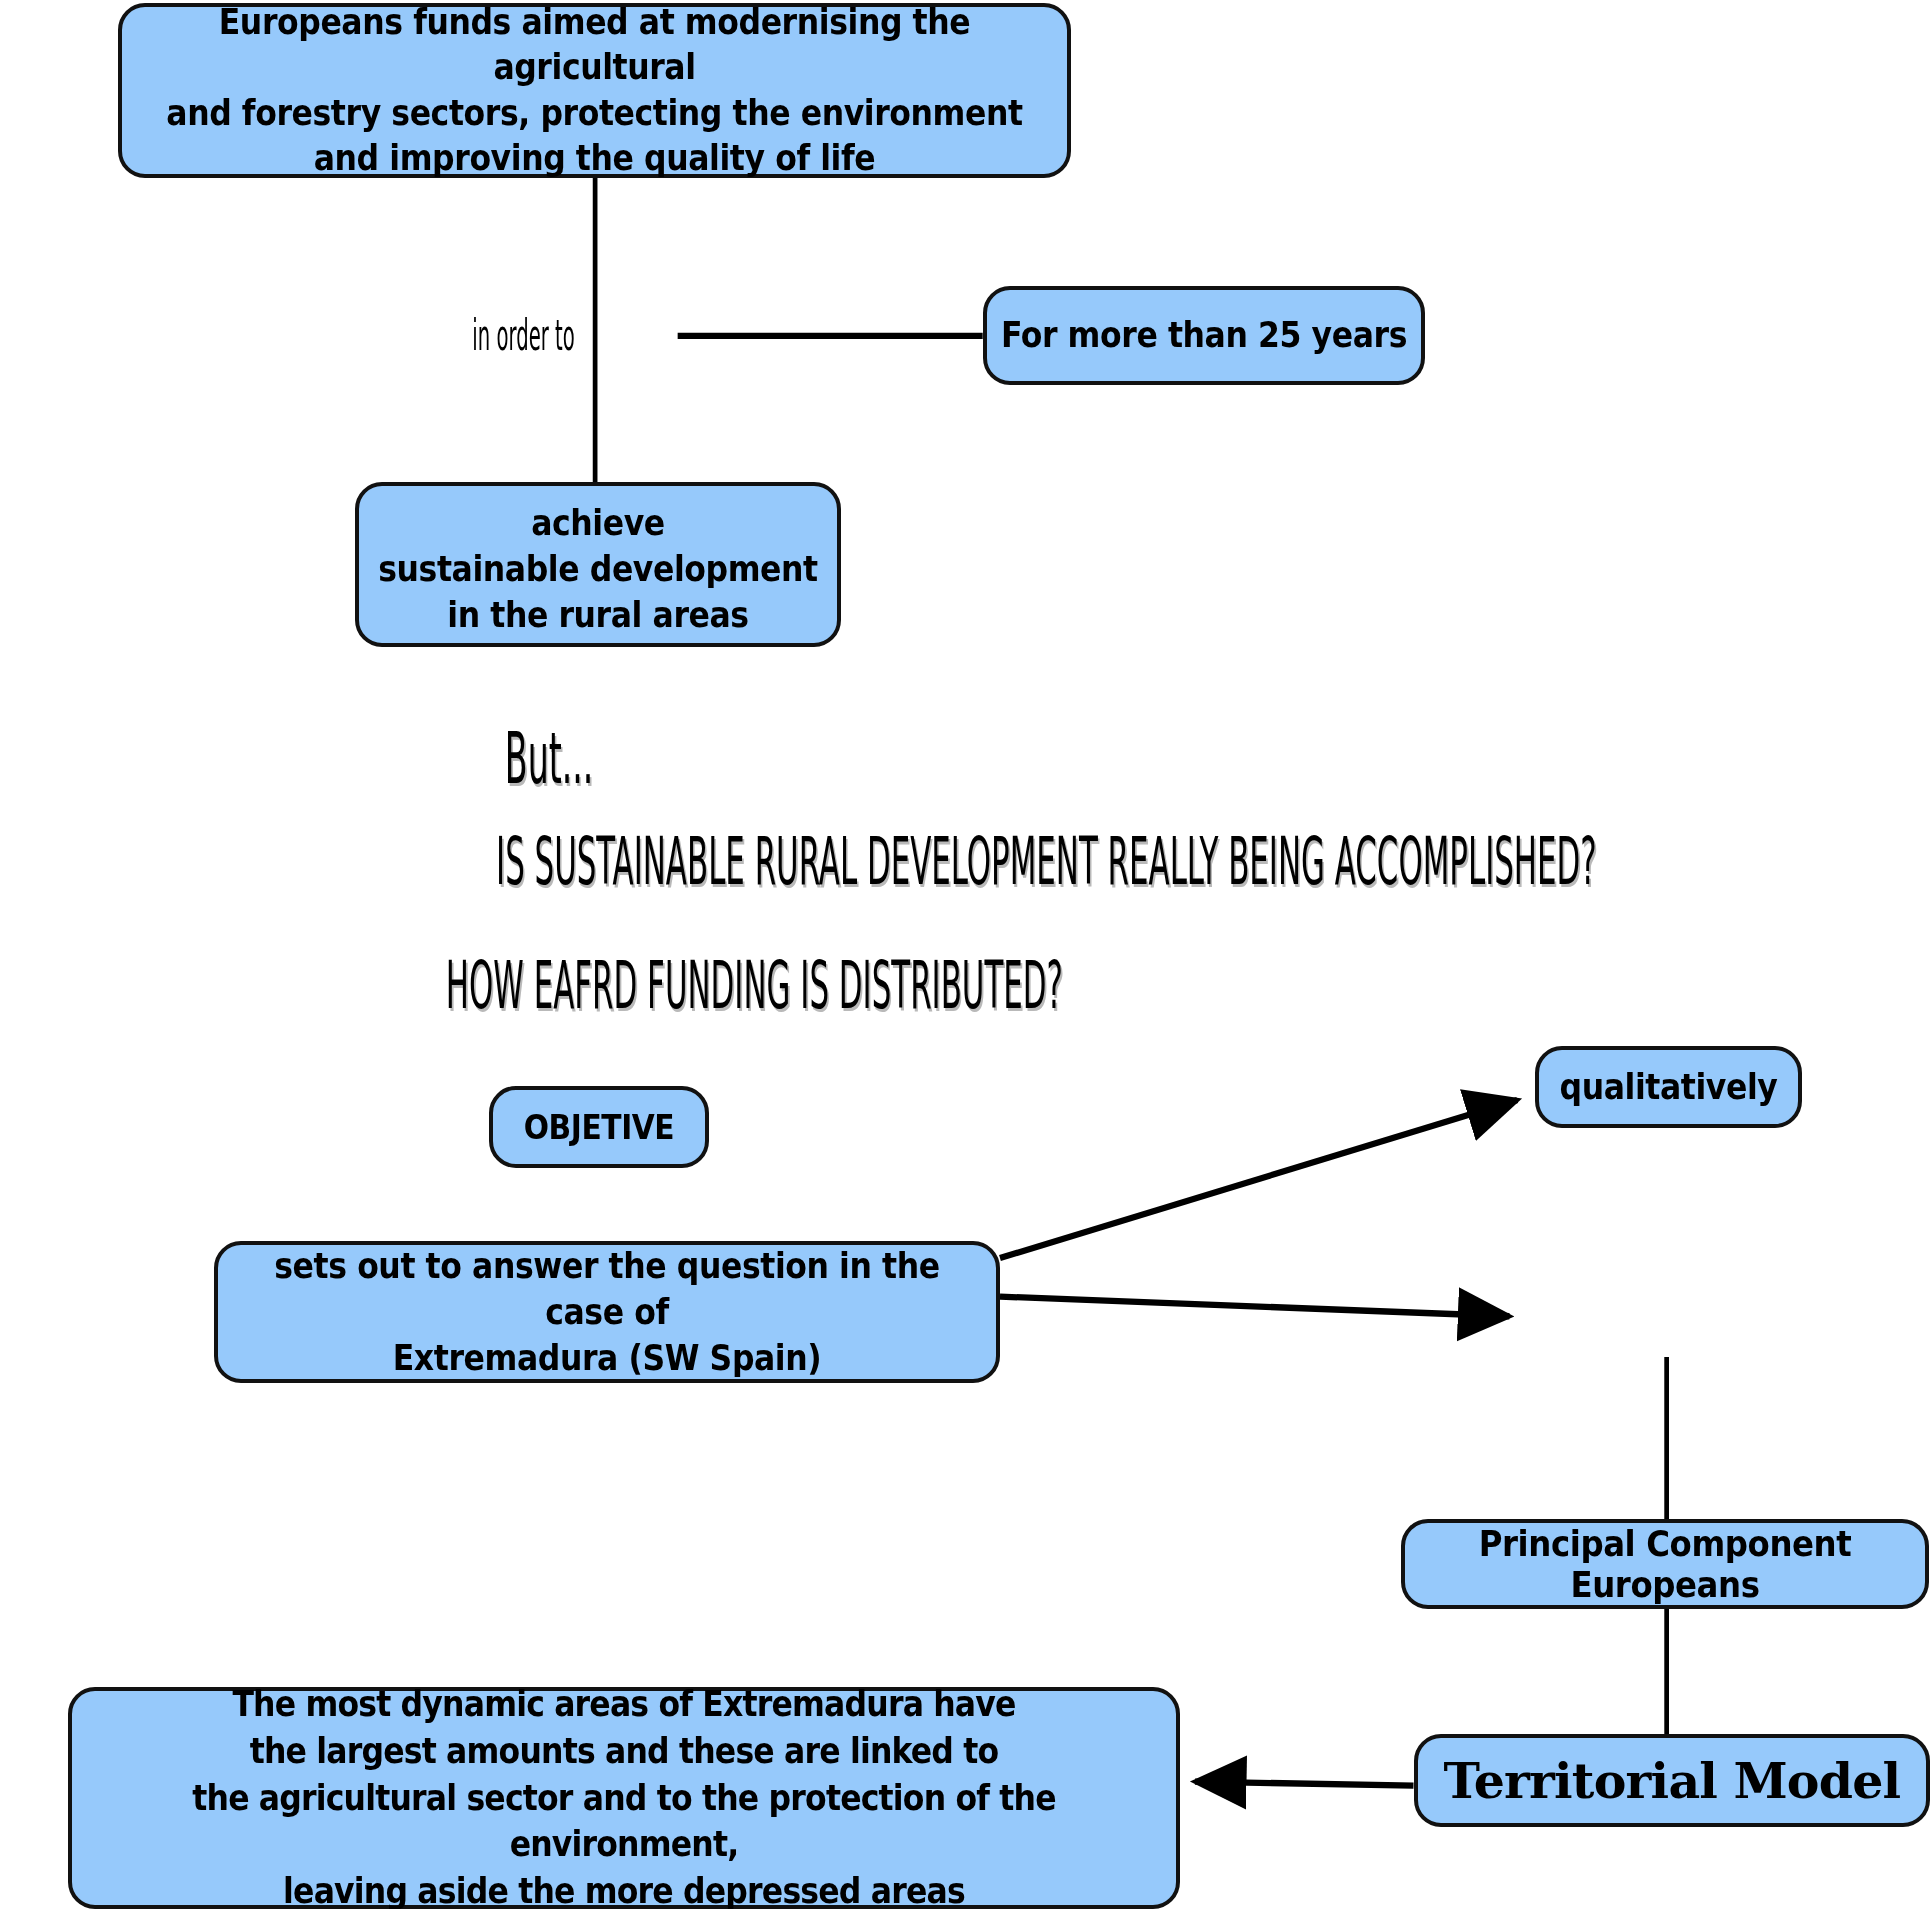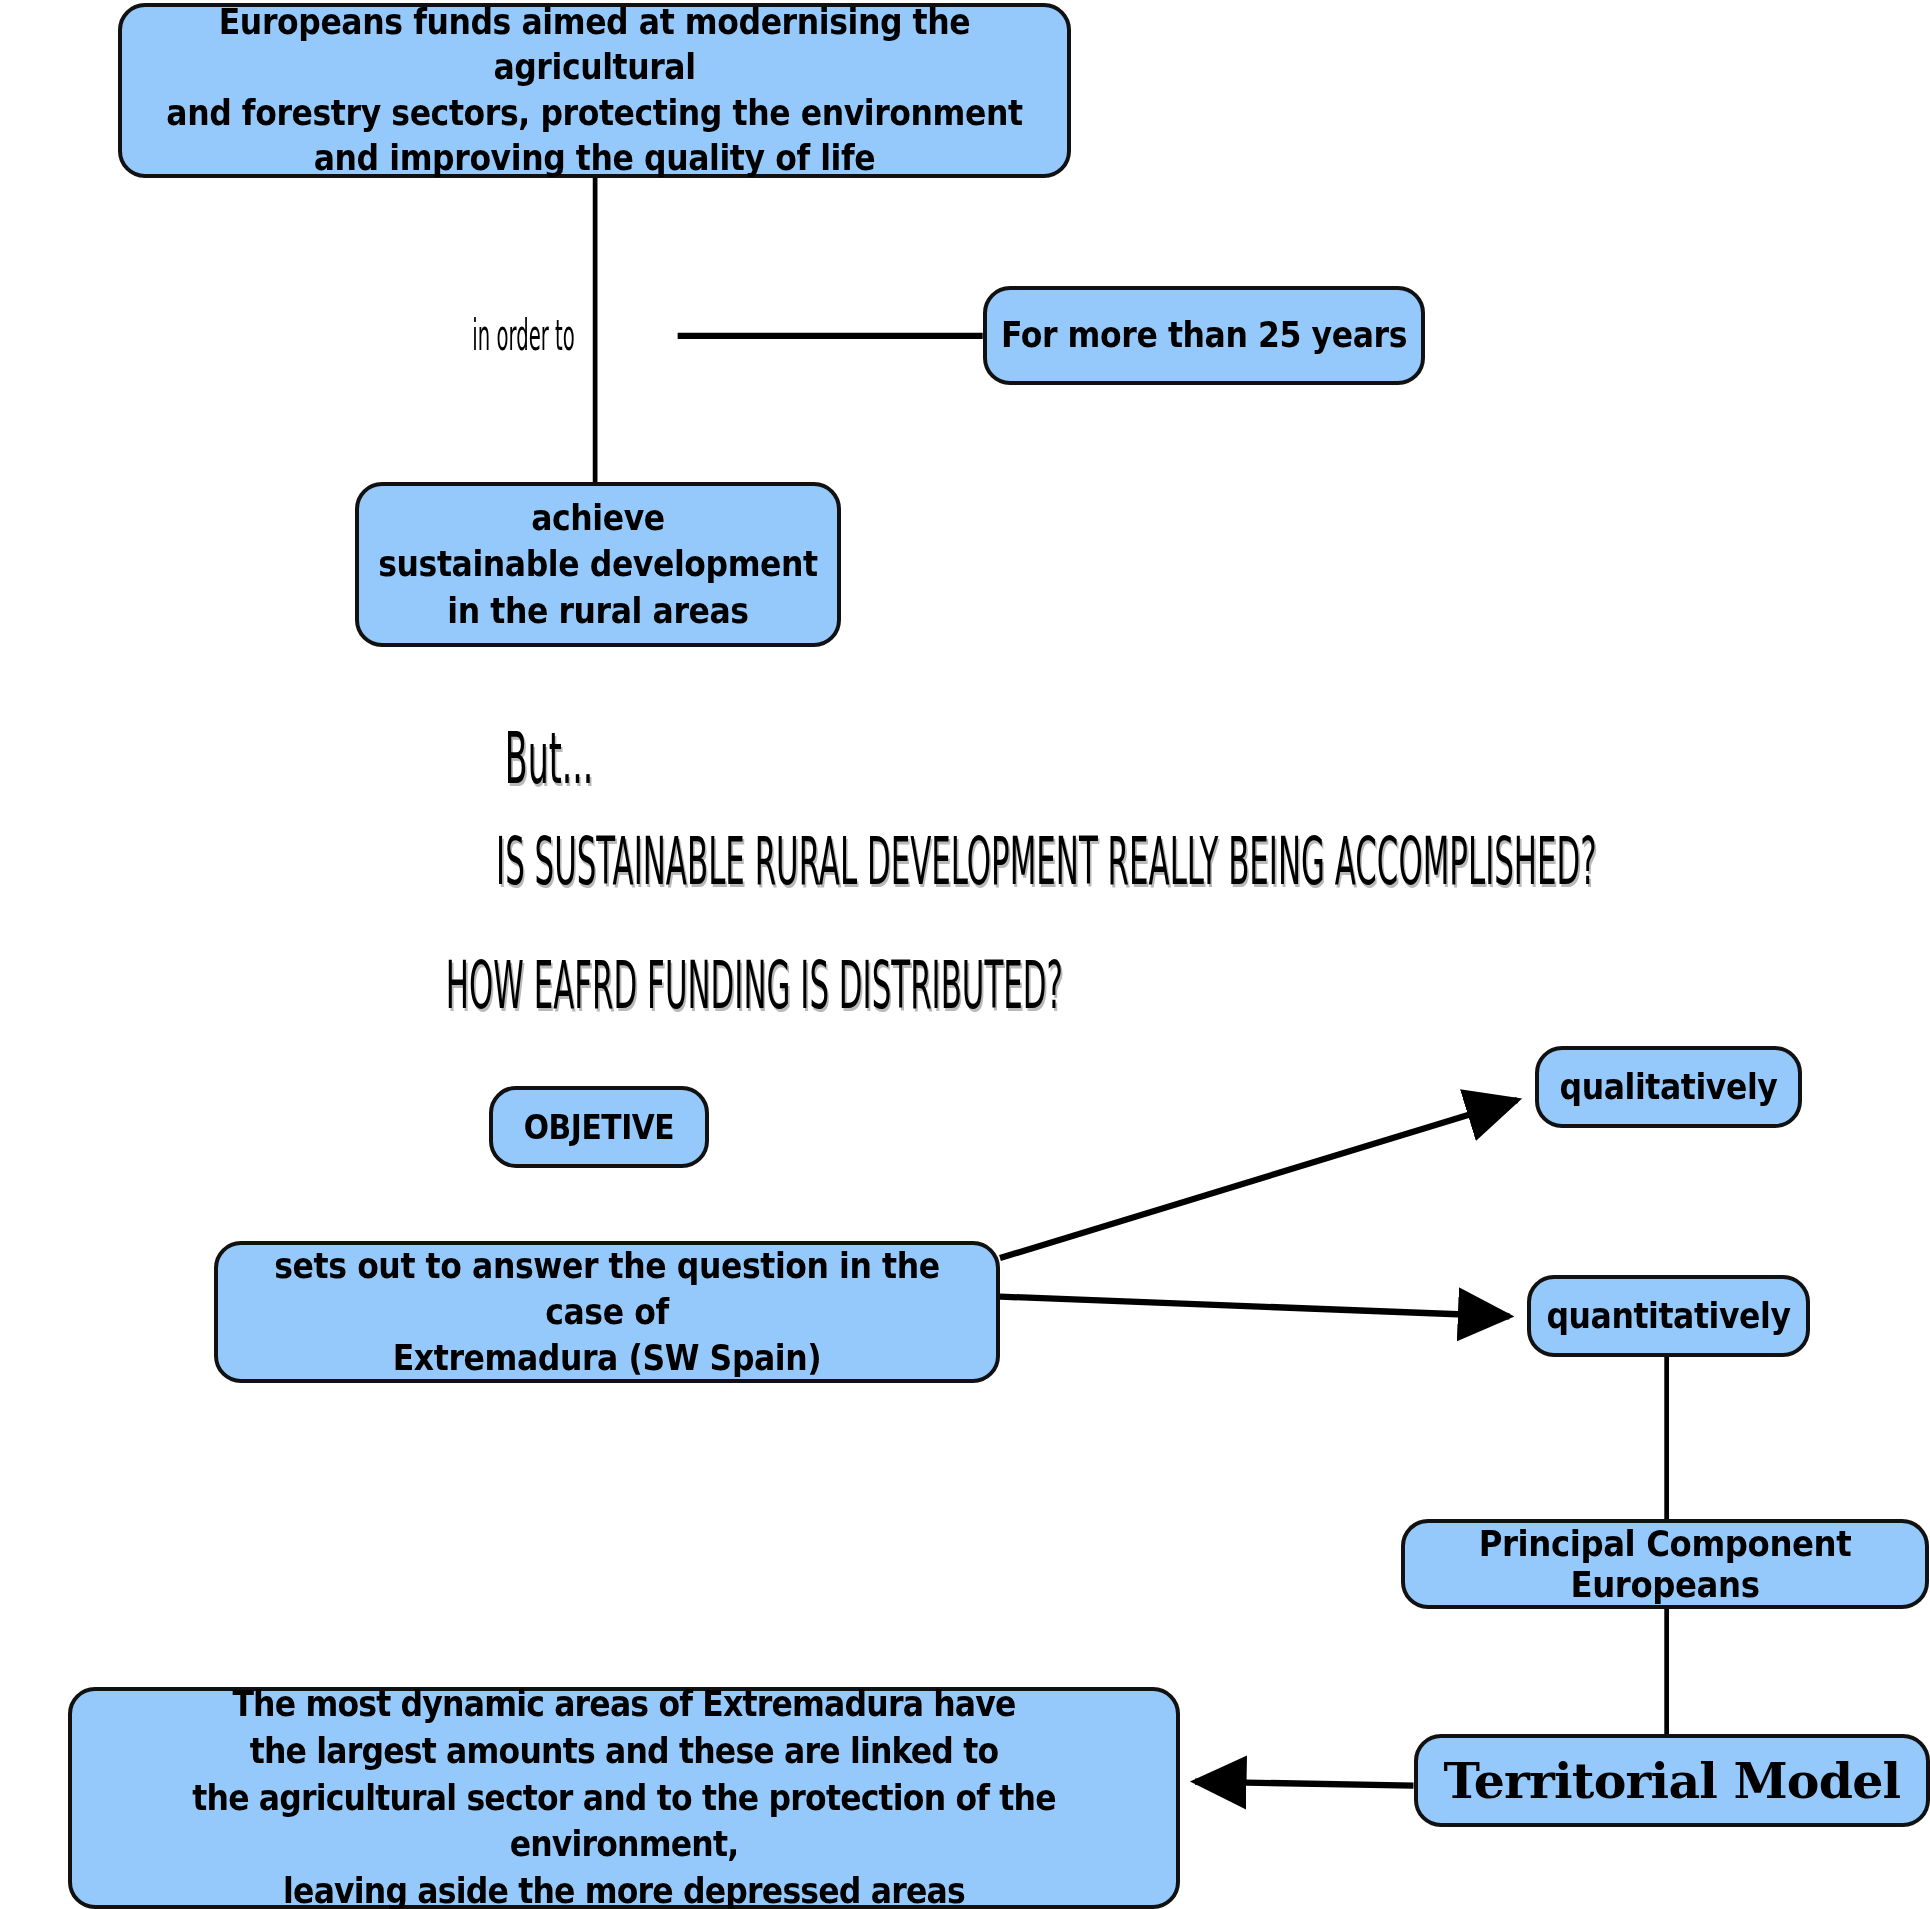--- a/index.html
+++ b/index.html
@@ -70,21 +70,21 @@
   }
   .fam-slab {
     font-family: "DejaVu Serif", serif;
     font-weight: 700;
     letter-spacing: -0.8px;
   }
 
   
   #node-eu-funds     { left: 118px;  top: 3.1px;    width: 953px; height: 175px;  font-size: 35px; line-height: 1.30; }
   #node-25-years     { left: 983px; top: 286px;  width: 442px;  height: 99px;  font-size: 35px; line-height: 1.15; }
-  #node-achieve      { left: 355px;  top: 482px;  width: 486px;  height: 165px;  font-size: 35px; line-height: 1.32; }
+  #node-achieve      { left: 355px;  top: 482px;  width: 486px;  height: 165px;  font-size: 35px; line-height: 1.32; align-items: flex-end; }
   #node-objetive     { left: 489px;  top: 1086px; width: 220px;  height: 82px;  font-size: 33px; }
   #node-sets-out     { left: 214px;  top: 1241px; width: 786px; height: 142px;  font-size: 35px; line-height: 1.32; }
   #node-qualitative  { left: 1535px; top: 1046px; width: 267px;  height: 82px;  font-size: 35px; }
   #node-quantitative { left: 1527px; top: 1275px; width: 283px;  height: 82px;  font-size: 35px; }
   #node-pca          { left: 1401px; top: 1519px; width: 528px;  height: 90px;  font-size: 36px; }
   #node-territorial  { left: 1414px; top: 1734px; width: 516px;  height: 93px;  font-size: 49px; }
   #node-conclusion   { left: 68px;   top: 1687px; width: 1112px; height: 222px;  font-size: 35px; line-height: 1.34; }
 
   
   .label {
@@ -150,23 +150,20 @@
 
   <div class="node fam-round" id="node-sets-out">
     <span class="txt">sets out to answer the question in the case of
 Extremadura (SW Spain)</span>
   </div>
 
   <div class="node fam-round" id="node-qualitative">
     <span class="txt">qualitatively</span>
   </div>
 
-  <div class="node fam-round" id="node-quantitative">
-    <span class="txt">quantitatively</span>
-  </div>
 
   <div class="node fam-round" id="node-pca">
     <span class="txt">Principal Component Europeans</span>
   </div>
 
   <div class="node fam-slab" id="node-territorial">
     <span class="txt">Territorial Model</span>
   </div>
 
   <div class="node fam-narrow" id="node-conclusion">

